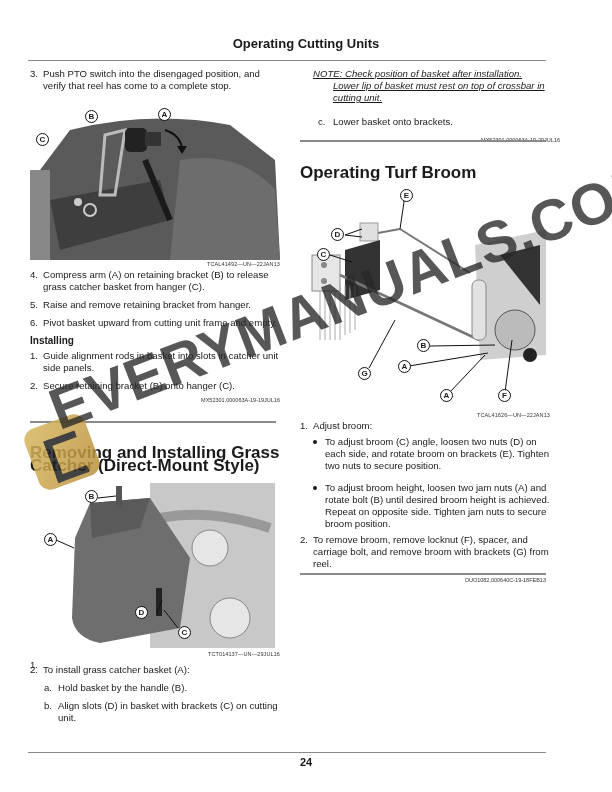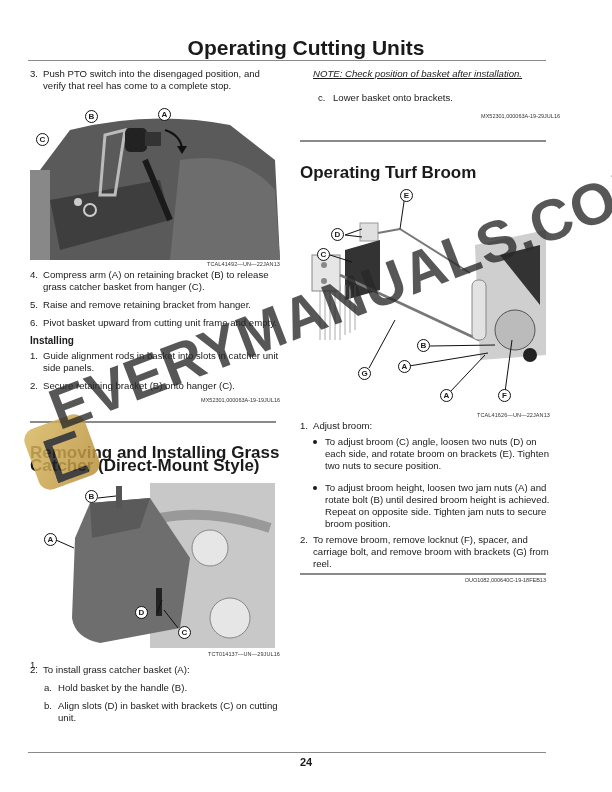--- a/index.html
+++ b/index.html
@@ -1,18 +1,18 @@
 <!DOCTYPE html>
 <html><head>
 <meta charset="utf-8">
 <style>
   * { box-sizing: border-box; margin: 0; padding: 0; }
   html, body { width: 612px; height: 792px; background: #ffffff; overflow: hidden; }
   body { position: relative; font-family: "Liberation Sans", sans-serif; color: #1a1a1a; }
-  .page-title { position: absolute; left: 0; top: 36px; width: 612px; text-align: center; font-size: 21px; font-weight: bold; }
+  .page-title { position: absolute; left: 0; top: 36px; width: 612px; text-align: center; font-size: 13px; font-weight: bold; }
   .rule { position: absolute; height: 1px; background: #8a8a8a; }
   .col { position: absolute; font-size: 9.6px; line-height: 12px; }
   .item { position: relative; padding-left: 13px; margin-bottom: 6px; }
   .item .num { position: absolute; left: 0; top: 0; }
   .sub { position: relative; padding-left: 28px; margin-bottom: 6px; }
   .sub .num { position: absolute; left: 14px; top: 0; }
   .bullet { position: relative; padding-left: 25px; margin-bottom: 4px; }
   .bullet .dot { position: absolute; left: 13px; top: 4px; width: 4px; height: 4px; border-radius: 50%; background: #1a1a1a; }
   .subhead { font-weight: bold; font-size: 10px; margin: 4px 0 3px 0; }
   .section-title { font-weight: bold; font-size: 17px; line-height: 13px; }
@@ -127,20 +127,21 @@
   </div>
   <div class="sub">
     <span class="num">b.</span>
     <span>Align slots (D) in basket with brackets (C) on cutting unit.</span>
   </div>
 </div>
 
 <div class="col" style="left:313px; top:68px; width:250px;">
   <div class="note" style="margin-bottom:12px;">
     <span>NOTE: Check position of basket after installation.</span>
+    <span class="indent">Lower lip of basket must rest on top of crossbar in cutting unit.</span>
   </div>
   <div class="sub" style="padding-left:20px;">
     <span class="num" style="left:5px;">c.</span>
     <span>Lower basket onto brackets.</span>
   </div>
   <div class="ref" style="margin-right:3px;">MX52301,000063A-19-29JUL16</div>
 </div>
 
 <div class="rule" style="left:300px; top:140px; width:246px; height:1.5px;"></div>
 

